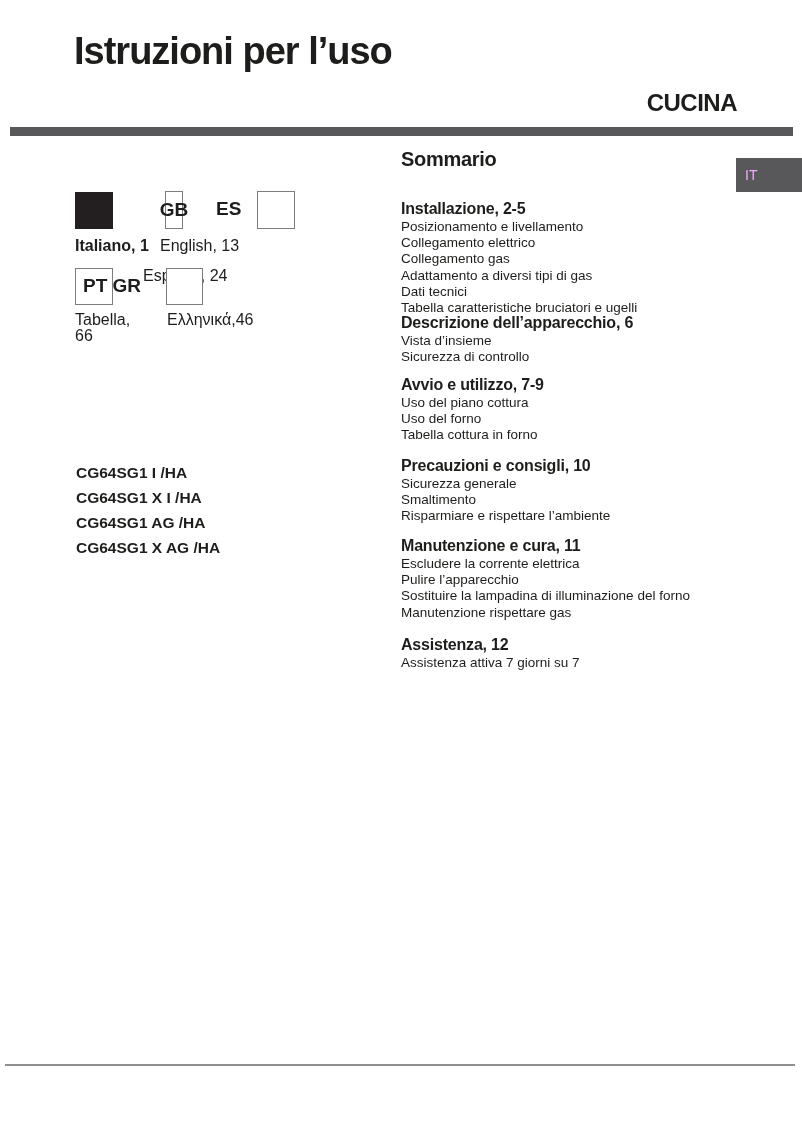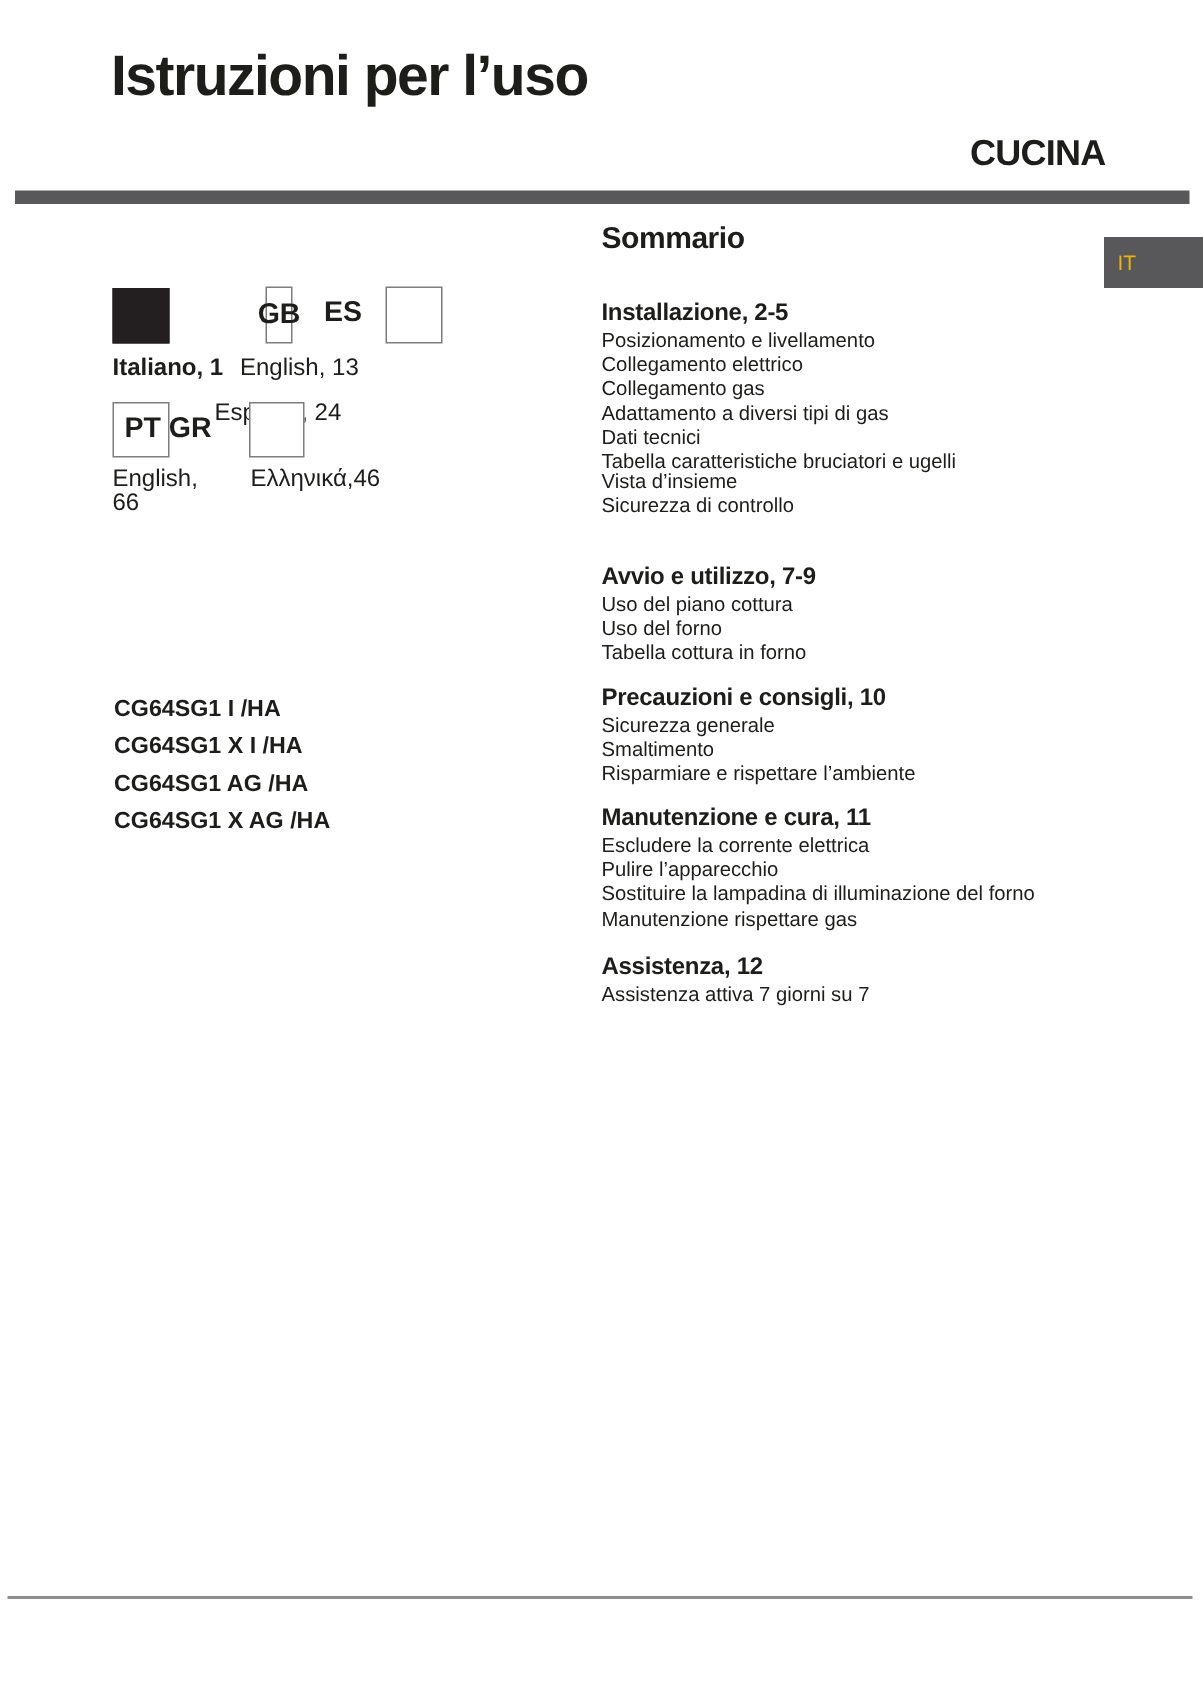--- a/index.html
+++ b/index.html
@@ -27,21 +27,21 @@
   .divider-bar{
     left:10px; top:127px; width:783px; height:9px;
     background:#58585a;
   }
   .it-badge{
     left:736px; top:158px; width:66px; height:34px;
     background:#58585a;
     display:flex; align-items:center;
   }
   .it-badge span{
-    color:#eab308; font-weight:normal; font-size:14px; padding-left:9px;
+    color:#f0abfc; font-weight:normal; font-size:14px; padding-left:9px;
   }
 
   
   .flag-box{
     border:1px solid #7d7d7d; background:#ffffff; box-sizing:border-box;
     display:flex; align-items:center; justify-content:center;
   }
   .flag-box.filled{background:#231f20; border:1px solid #231f20;}
   .flag-text{font-size:19px; font-weight:bold; letter-spacing:0;}
   .lang-small{font-size:16px; line-height:16px; white-space:nowrap;}
@@ -74,35 +74,35 @@
 
   <div class="abs page-title">Istruzioni per l’uso</div>
   <div class="abs cucina-label">CUCINA</div>
   <div class="abs divider-bar"></div>
 
   <div class="abs it-badge">
     <span>IT</span>
   </div>
 
   <div class="abs flag-box filled" style="left:75px; top:192px; width:38px; height:37px;"></div>
-  <div class="abs flag-box" style="left:165px; top:191px; width:18px; height:38px;margin-left:12px;">
+  <div class="abs flag-box" style="left:165px; top:191px; width:18px; height:38px;">
     <span class="flag-text">GB</span>
   </div>
   <div class="abs flag-text" style="left:216px; top:198px;text-align:right;">ES</div>
   <div class="abs flag-box" style="left:257px; top:191px; width:38px; height:38px;"></div>
 
   <div class="abs lang-small bold" style="left:75px; top:238px;">Italiano, 1</div>
   <div class="abs lang-small" style="left:143px; top:238px;margin-top:30px;">Español, 24</div>
   <div class="abs lang-small" style="left:160px; top:238px;">English, 13</div>
 
   <div class="abs flag-box" style="left:75px; top:268px; width:38px; height:37px;"></div>
   <div class="abs flag-text" style="left:83px; top:275px; white-space:nowrap;">PT GR</div>
   <div class="abs flag-box" style="left:166px; top:268px; width:37px; height:37px;"></div>
 
-  <div class="abs lang-small" style="left:75px; top:312px;">English,</div>
+  <div class="abs lang-small" style="left:75px; top:312px;">Tabella,</div>
   <div class="abs lang-small" style="left:75px; top:328px;">66</div>
   <div class="abs lang-small" style="left:167px; top:312px;">Ελληνικά,46</div>
 
   <div class="abs model-list">
       <div class="model-item">CG64SG1 I /HA</div>
       <div class="model-item">CG64SG1 X I /HA</div>
       <div class="model-item">CG64SG1 AG /HA</div>
       <div class="model-item">CG64SG1 X AG /HA</div>
     </div>
 
@@ -114,20 +114,21 @@
         <div class="toc-item">Posizionamento e livellamento</div>
         <div class="toc-item">Collegamento elettrico</div>
         <div class="toc-item">Collegamento gas</div>
         <div class="toc-item">Adattamento a diversi tipi di gas</div>
         <div class="toc-item">Dati tecnici</div>
         <div class="toc-item">Tabella caratteristiche bruciatori e ugelli</div>
       </div>
   </div>
 
   <div class="abs toc-section" style="top:313px;">
+    <div class="toc-heading">Descrizione dell’apparecchio, 6</div>
     <div>
         <div class="toc-item">Vista d’insieme</div>
         <div class="toc-item">Sicurezza di controllo</div>
       </div>
   </div>
 
   <div class="abs toc-section" style="top:375px;">
     <div class="toc-heading">Avvio e utilizzo, 7-9</div>
     <div>
         <div class="toc-item">Uso del piano cottura</div>

